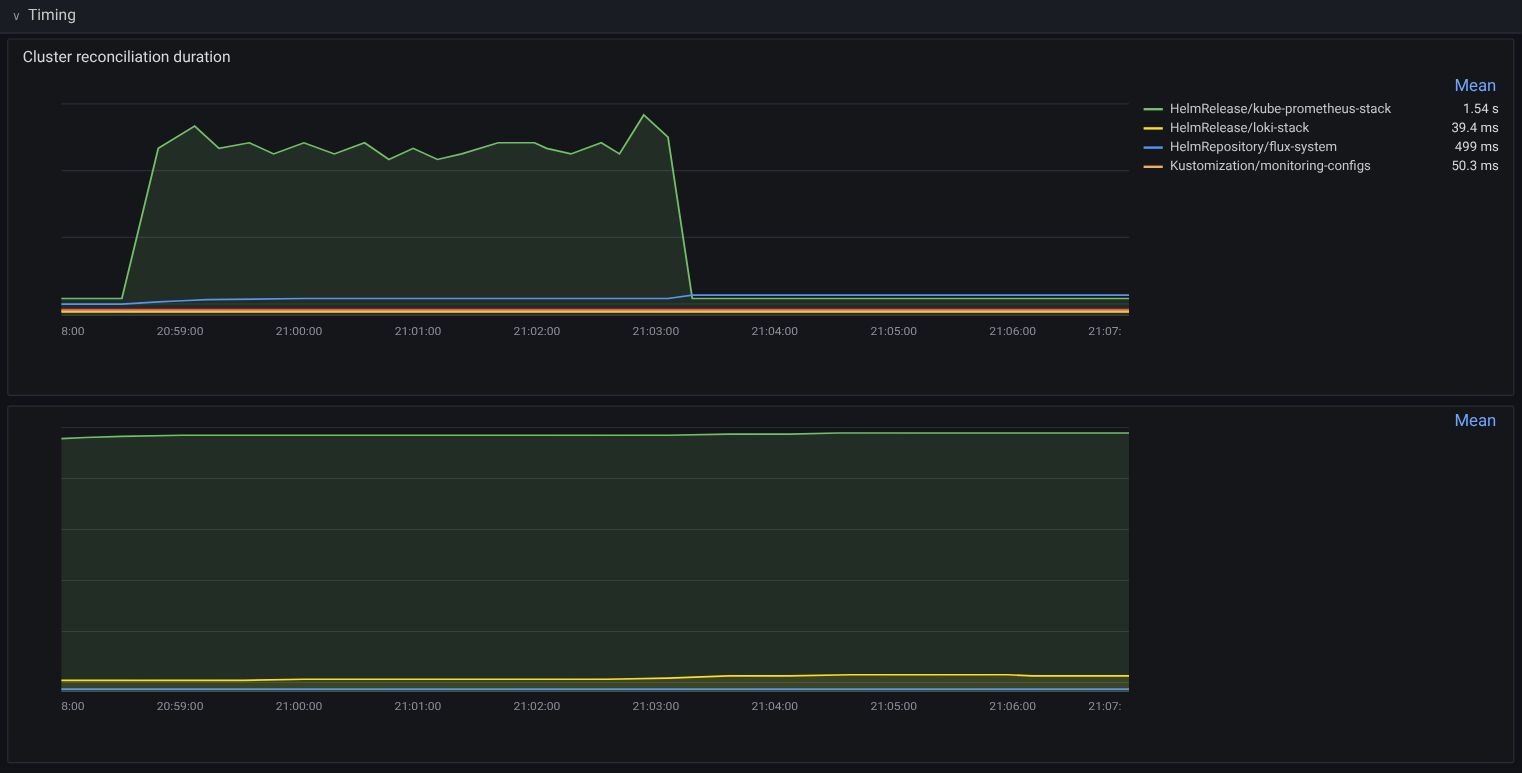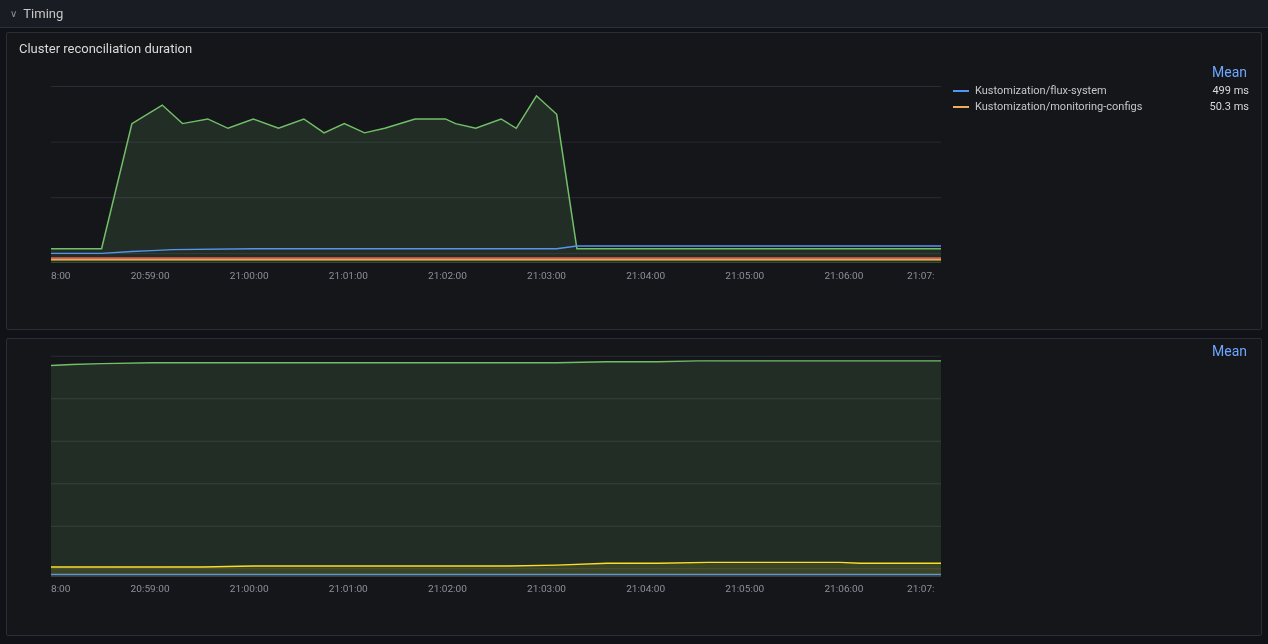--- a/index.html
+++ b/index.html
@@ -303,22 +303,32 @@
             <text x="784" y="228" class="x-axis-label" text-anchor="middle">21:06:00</text>
             <text x="860" y="228" class="x-axis-label" text-anchor="middle">21:07:</text>
           </svg>
         </div>
 
         <div class="legend-area">
           <div class="legend-mean-header">Mean</div>
 
           <div id="panel1-legend-items">
               <div class="legend-item">
+    <div class="legend-color-line" style="background:#73bf69"></div>
+    <span class="legend-name">HelmRelease/kube-prometheus-stack</span>
+    <span class="legend-value">1.54 s</span>
+  </div>
+              <div class="legend-item">
+    <div class="legend-color-line" style="background:#fade2a"></div>
+    <span class="legend-name">HelmRelease/loki-stack</span>
+    <span class="legend-value">39.4 ms</span>
+  </div>
+              <div class="legend-item">
     <div class="legend-color-line" style="background:#5794f2"></div>
-    <span class="legend-name">Kustomization/flux-system</span>
+    <span class="legend-name">HelmRepository/flux-system</span>
     <span class="legend-value">499 ms</span>
   </div>
               <div class="legend-item">
     <div class="legend-color-line" style="background:#f2aa5e"></div>
     <span class="legend-name">Kustomization/monitoring-configs</span>
     <span class="legend-value">50.3 ms</span>
   </div>
             </div>
         </div>
       </div>

